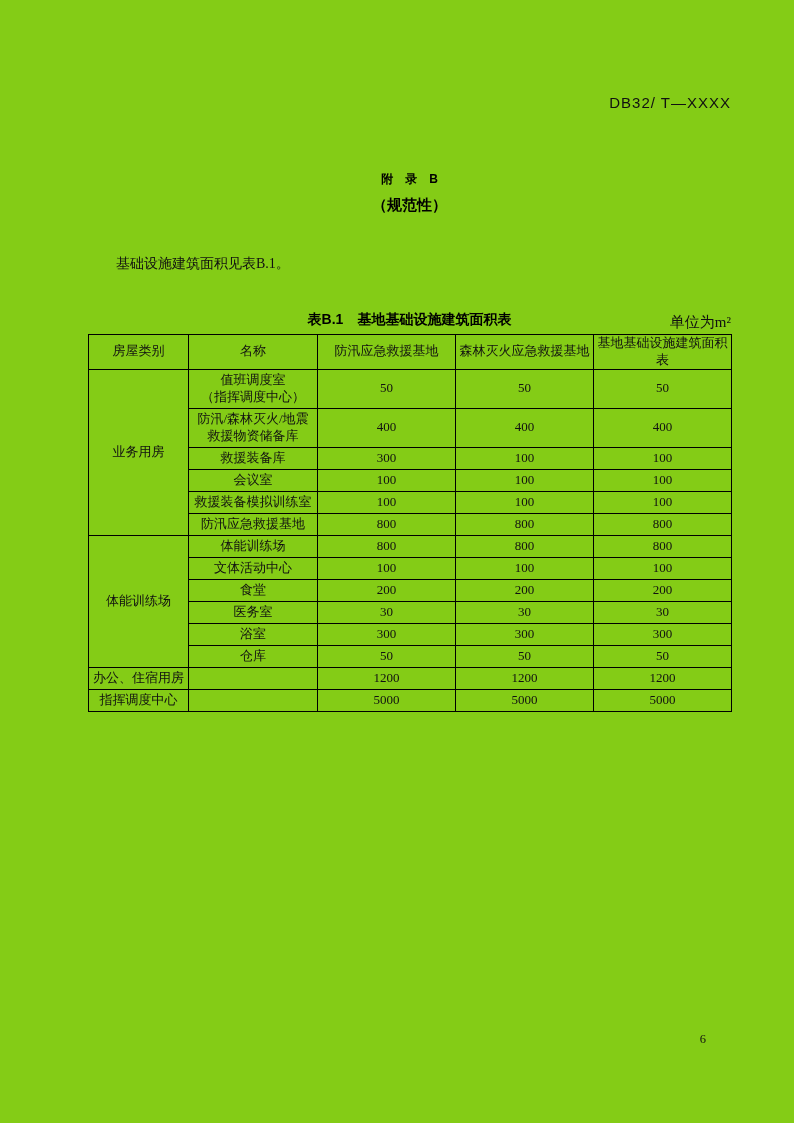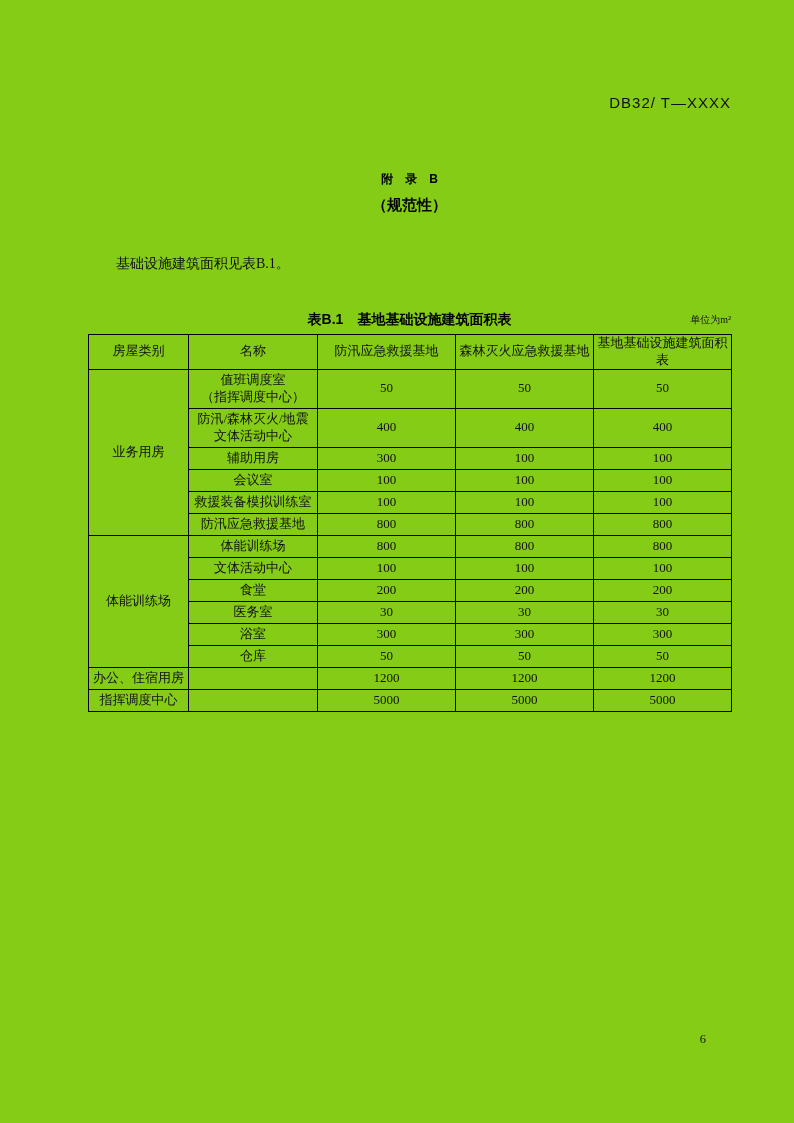--- a/index.html
+++ b/index.html
@@ -59,21 +59,21 @@
     text-align: center;
     font-family: "Liberation Sans", sans-serif;
     font-weight: bold;
     font-size: 14px;
     margin-top: 24px;
   }
   .unit {
     position: absolute;
     top: 313px;
     right: 63px;
-    font-size: 10px;
+    font-size: 15px;
     color: #111;
   }
   table.area-table {
     position: absolute;
     top: 334px;
     left: 88px;
     width: 643px;
     border-collapse: collapse;
     table-layout: fixed;
     font-size: 13px;
@@ -135,27 +135,27 @@
       <tr class="h-tall">
         <td rowspan="6">业务用房</td>
         <td class="name">值班调度室
 （指挥调度中心）</td>
         <td>50</td>
         <td>50</td>
         <td>50</td>
       </tr>
       <tr class="h-tall">
         <td class="name">防汛/森林灭火/地震
-文体活动中心</td>
+救援物资储备库</td>
         <td>400</td>
         <td>400</td>
         <td>400</td>
       </tr>
       <tr class="h-single">
-        <td class="name">辅助用房</td>
+        <td class="name">救援装备库</td>
         <td>300</td>
         <td>100</td>
         <td>100</td>
       </tr>
       <tr class="h-single">
         <td class="name">会议室</td>
         <td>100</td>
         <td>100</td>
         <td>100</td>
       </tr>

